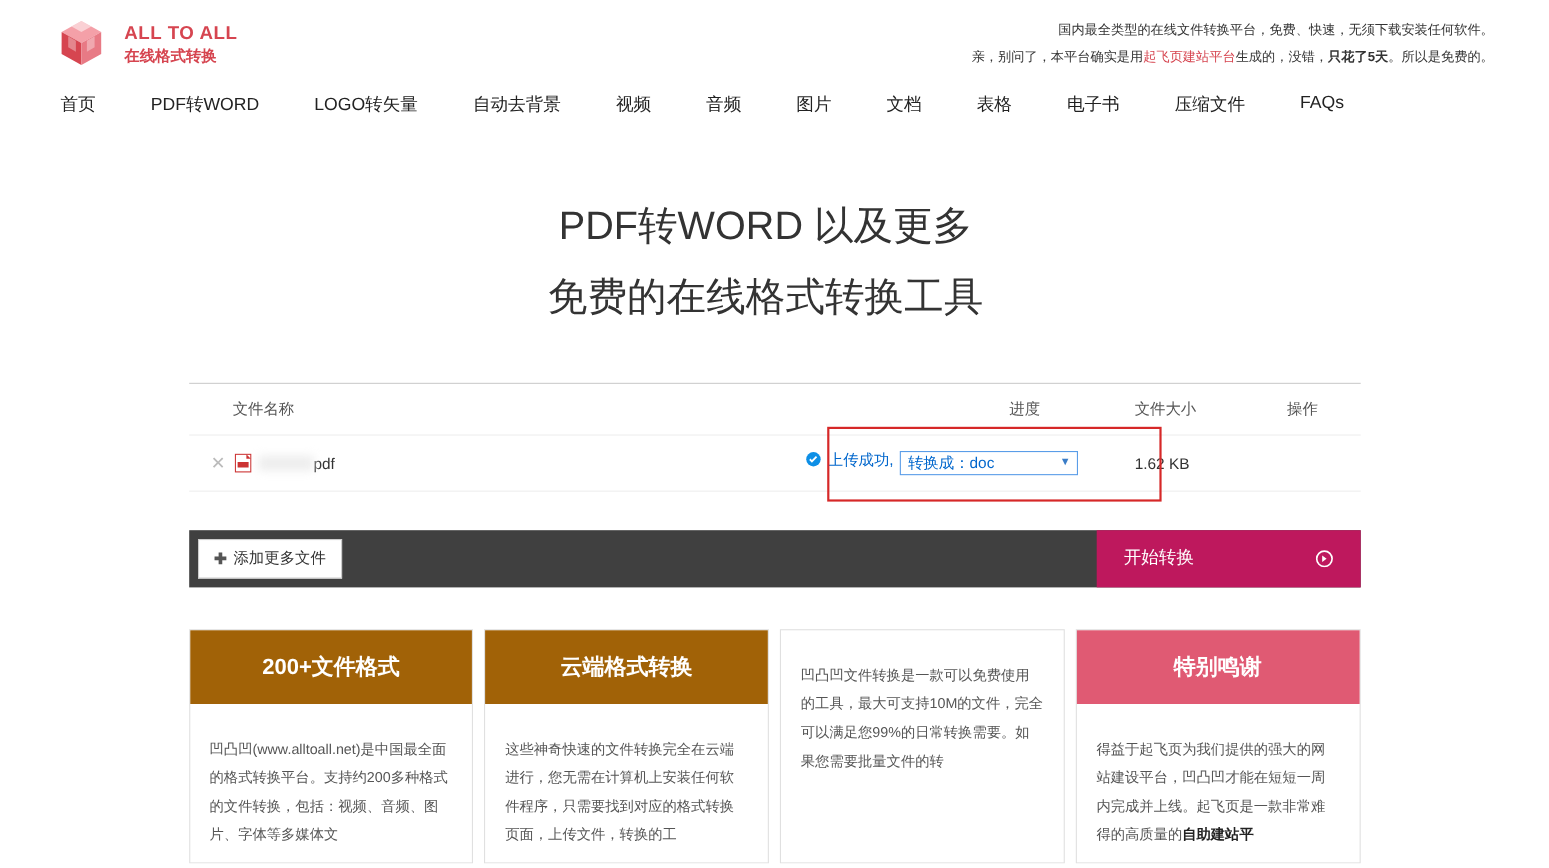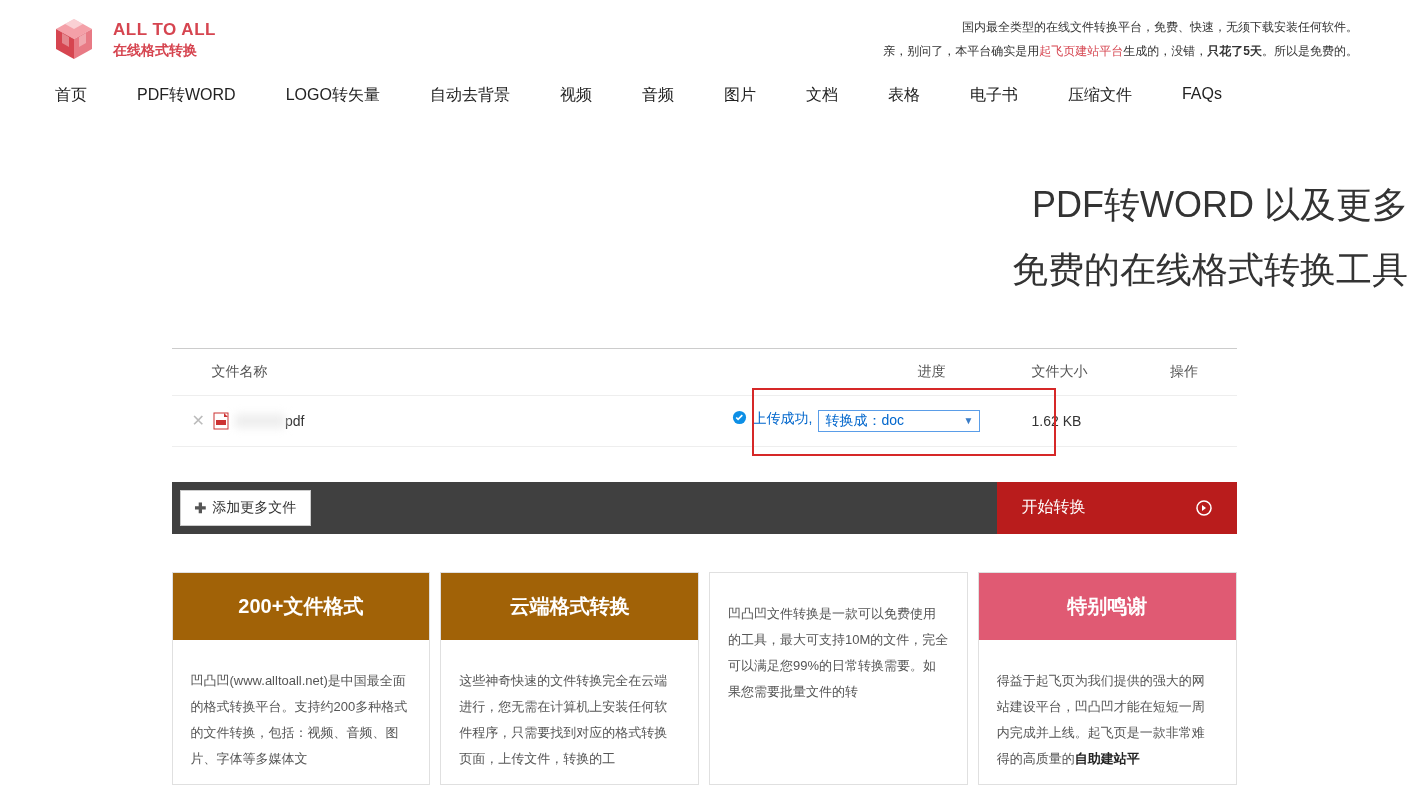--- a/index.html
+++ b/index.html
@@ -14,21 +14,21 @@
 .logo-text .line2 { font-size: 14px; }
 .header-notes { text-align: right; font-size: 12px; color: #333; line-height: 2; }
 .header-notes .highlight { color: #d64550; }
 .header-notes .bold { font-weight: bold; }
 
 
 .nav { display: flex; gap: 50px; padding: 12px 55px; font-size: 16px; }
 .nav-item { cursor: pointer; color: #222; }
 
 
-.hero { text-align: right; padding: 55px 0 45px 0; }
+.hero { text-align: center; padding: 55px 16px 45px 0; }
 .hero h1 { font-size: 36px; font-weight: normal; color: #333; line-height: 1.8; }
 
 
 .table-wrap { width: 1065px; margin: 0 auto; }
 .table-head { border-top: 1px solid #ccc; border-bottom: 1px solid #eee; display: flex; padding: 14px 20px; color: #555; font-size: 14px; }
 .col-name { flex: 0 0 640px; padding-left: 20px; }
 .col-prog { flex: 0 0 200px; text-align: center; }
 .col-size { flex: 0 0 120px; text-align: left; }
 .col-act { flex: 1; text-align: center; }
 
@@ -47,21 +47,21 @@
 .red-box { position: absolute; border: 2px solid #d62828; width: 304px; height: 68px; left: 752px; top: 388px; z-index: 5; pointer-events: none; }
 
 .size-cell { flex: 0 0 120px; color: #333; }
 
 
 .action-bar { width: 1065px; margin: 35px auto 0 auto; display: flex; background: #404040; height: 52px; }
 .add-more-wrap { padding: 8px; }
 .add-more { background: #fff; border: 1px solid #ccc; padding: 8px 14px; font-size: 14px; color: #333; cursor: pointer; display: flex; align-items: center; gap: 6px; }
 .plus { font-weight: bold; color: #555; }
 .spacer { flex: 1; }
-.start-btn { background: #b91c1c; color: #fff; width: 240px; display: flex; align-items: center; justify-content: space-between; padding: 0 25px; font-size: 16px; cursor: pointer; }
+.start-btn { background: #be185d; color: #fff; width: 240px; display: flex; align-items: center; justify-content: space-between; padding: 0 25px; font-size: 16px; cursor: pointer; }
 .arrow-circle { width: 16px; height: 16px; }
 
 
 .cards { width: 1065px; margin: 38px auto 0 auto; display: flex; gap: 10px; }
 .card { flex: 1; border: 1px solid #e0e0e0; }
 .card-head { background: #a16207; color: #fff; text-align: center; padding: 20px 8px; font-size: 20px; font-weight: bold; }
 .card-head.pink { background: #e05a73; }
 .card-body { padding: 28px 18px 12px 18px; font-size: 13px; color: #555; line-height: 2; }
 .card-body .emph { color: #222; font-weight: bold; }
 </style>

